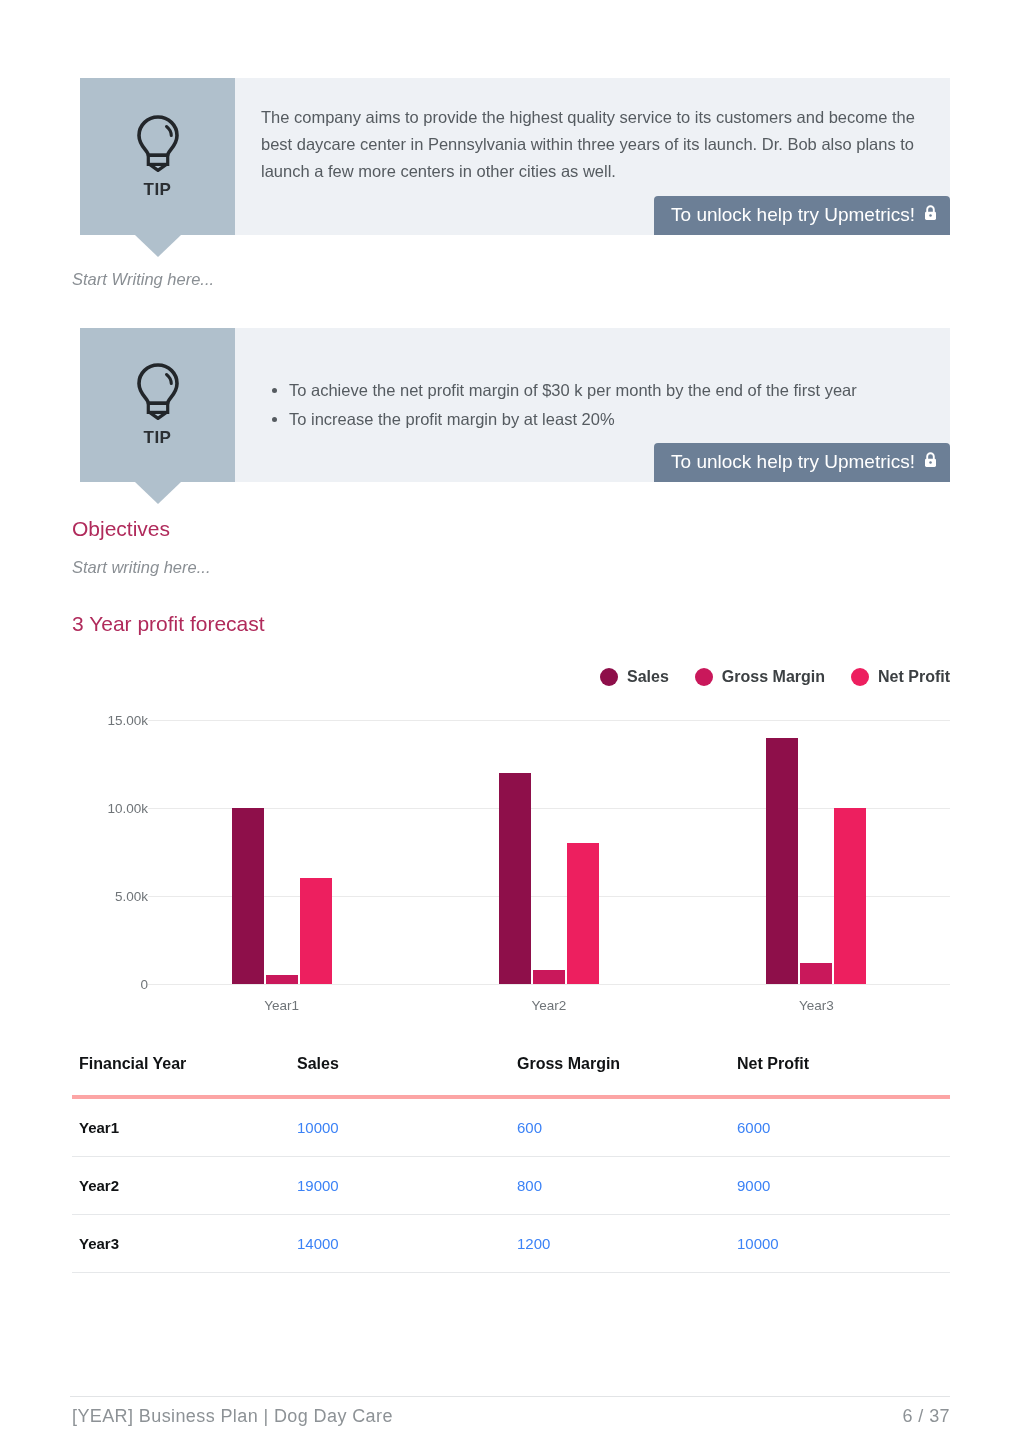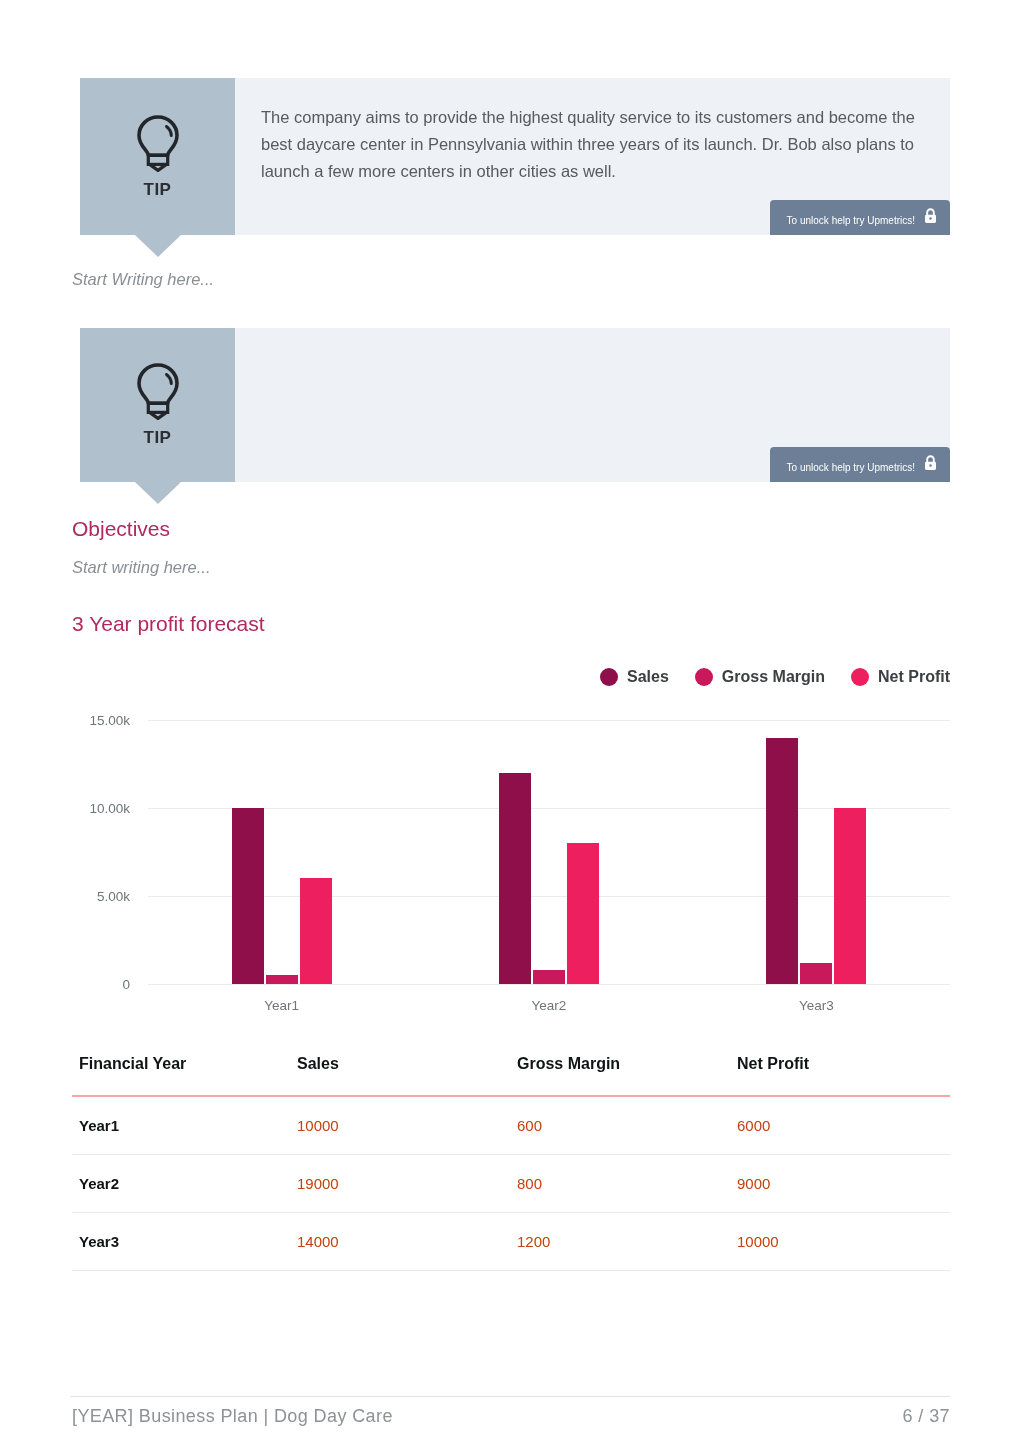--- a/index.html
+++ b/index.html
@@ -66,21 +66,21 @@
     font-size: 16.5px;
     line-height: 29px;
     color: #555b60;
   }
   .tip-list li { margin: 0; }
 
   .unlock-badge {
     position: absolute;
     background: #6c7f96;
     color: #ffffff;
-    font-size: 10px;
+    font-size: 19px;
     padding: 8px 13px 9px 17px;
     border-radius: 4px 4px 0 0;
     display: flex;
     align-items: flex-end;
     gap: 9px;
     white-space: nowrap;
   }
 
   
   .placeholder {
@@ -105,21 +105,21 @@
     position: absolute; right: 0; top: 0;
     display: flex; align-items: center; gap: 26px;
   }
   .legend-item { display: flex; align-items: center; gap: 9px; }
   .legend-dot { width: 18px; height: 18px; border-radius: 50%; display: block; }
   .legend-text { font-size: 16px; font-weight: bold; color: #3c4043; }
 
   .plot { position: absolute; left: 78px; top: 52px; width: 802px; height: 264px; }
   .gridline { position: absolute; left: 0; width: 100%; height: 1px; background: #eaeaea; }
   .ytick {
-    position: absolute; right: 100%; margin-right: 18px;
+    position: absolute; right: 100%; margin-right: 0;
     font-size: 13.5px; color: #6f7478; white-space: nowrap;
     transform: translateY(-50%);
   }
   .bar-groups { position: absolute; left: 0; top: 0; width: 100%; height: 100%; display: flex; }
   .bar-group { flex: 1; position: relative; display: flex; align-items: flex-end; justify-content: center; gap: 2px; }
   .bar { width: 32px; }
   .xtick {
     position: absolute; top: 100%; margin-top: 14px; left: 50%;
     transform: translateX(-50%);
     font-size: 13.5px; color: #6f7478; white-space: nowrap;
@@ -129,25 +129,25 @@
   .data-table {
     position: absolute; left: 72px; top: 1055px; width: 878px;
     border-collapse: collapse;
   }
   .data-table th {
     text-align: left;
     font-size: 16px;
     font-weight: bold;
     color: #111315;
     padding: 0 0 22px 7px;
-    border-bottom: 2px solid #fca5a5;
+    border-bottom: 4px solid #fca5a5;
   }
   .data-table td {
     font-size: 15px;
-    color: #c2410c;
+    color: #3b82f6;
     padding: 20px 0 20px 7px;
     border-bottom: 1px solid #e6e8ea;
   }
   .data-table td.rowhead { font-weight: bold; font-size: 15px; color: #111315; }
   .col-0 { width: 218px; }
   .col-1 { width: 220px; }
   .col-2 { width: 220px; }
 
   
   .footer-rule {
@@ -201,20 +201,24 @@
           <path d="M25 3 C14.5 3 6 11.3 6 21.4 C6 28.2 9.6 32.4 12.4 35.8 C14.1 37.9 15.3 39.5 15.3 41.2 L34.7 41.2 C34.7 39.5 35.9 37.9 37.6 35.8 C40.4 32.4 44 28.2 44 21.4 C44 11.3 35.5 3 25 3 Z" stroke="#22262a" stroke-width="3.6" stroke-linejoin="round"></path>
           <path d="M33.5 12.5 C36.5 14.8 38.2 18 38.3 21.6" stroke="#22262a" stroke-width="3" stroke-linecap="round"></path>
           <rect x="15.3" y="41.2" width="19.4" height="9.2" stroke="#22262a" stroke-width="3.2"></rect>
           <path d="M16.6 50.4 L25 56.4 L33.4 50.4" stroke="#22262a" stroke-width="3.2" stroke-linejoin="round" fill="none"></path>
         </svg>
       </span>
       <span class="tip-label">TIP</span>
       <span class="tip-pointer"></span>
     </div>
     <div class="tip-right" style="padding-top:26px;">
+      <ul class="tip-list">
+        <li>To achieve the net profit margin of $30 k per month by the end of the first year</li>
+        <li>To increase the profit margin by at least 20%</li>
+      </ul>
       <div class="unlock-badge" style="right:0; bottom:0;">
         <span>To unlock help try Upmetrics!</span>
         <span>
           <svg width="13" height="16" viewBox="0 0 13 16" fill="none">
             <path d="M3.2 7V4.6a3.3 3.3 0 0 1 6.6 0V7" stroke="#ffffff" stroke-width="1.9" fill="none"></path>
             <rect x="1" y="6.8" width="11" height="8.2" rx="1.4" fill="#ffffff"></rect>
             <circle cx="6.5" cy="10.5" r="1.25" fill="#6c7f96"></circle>
           </svg>
         </span>
       </div>

